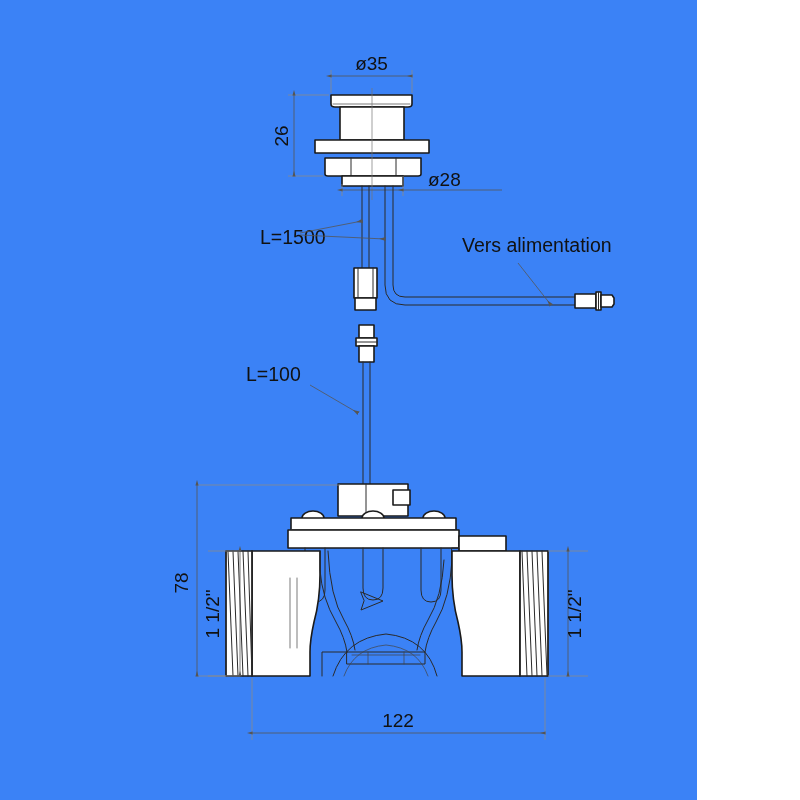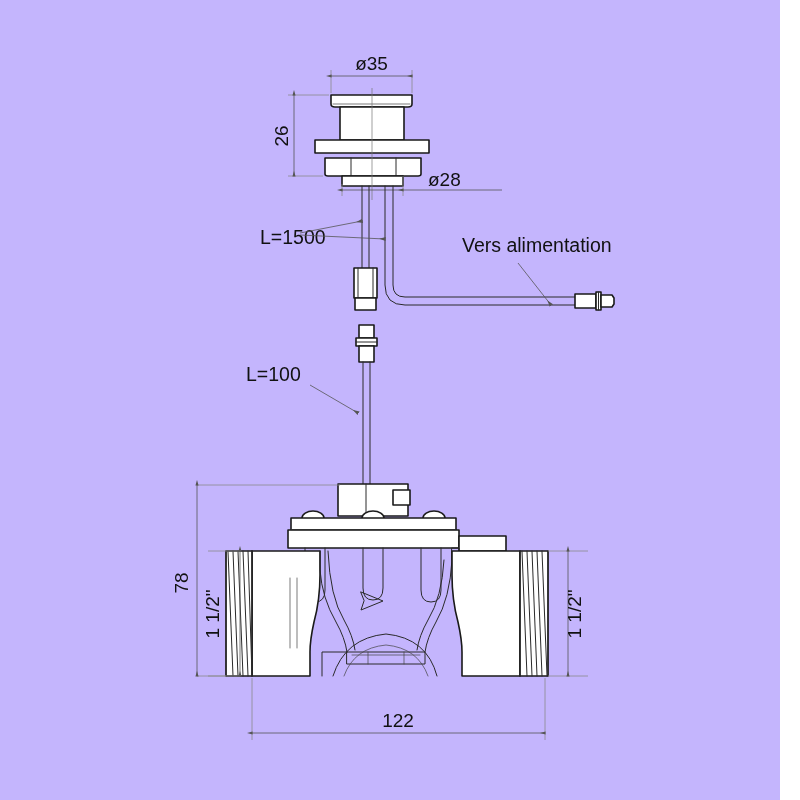--- a/index.html
+++ b/index.html
@@ -8,23 +8,23 @@
     background: #ffffff;
   }
   body {
     width: 800px;
     height: 800px;
     font-family: "Liberation Sans", sans-serif;
     overflow: hidden;
   }
   #drawing-root {
     position: relative;
-    width: 780px;
+    width: 697px;
     height: 800px;
-    background: #c4b5fd;
+    background: #3b82f6;
   }
   svg.drawing {
     display: block;
     width: 800px;
     height: 800px;
   }
   .ln {
     fill: none;
     stroke: #1a1a1a;
     stroke-width: 1.6;

